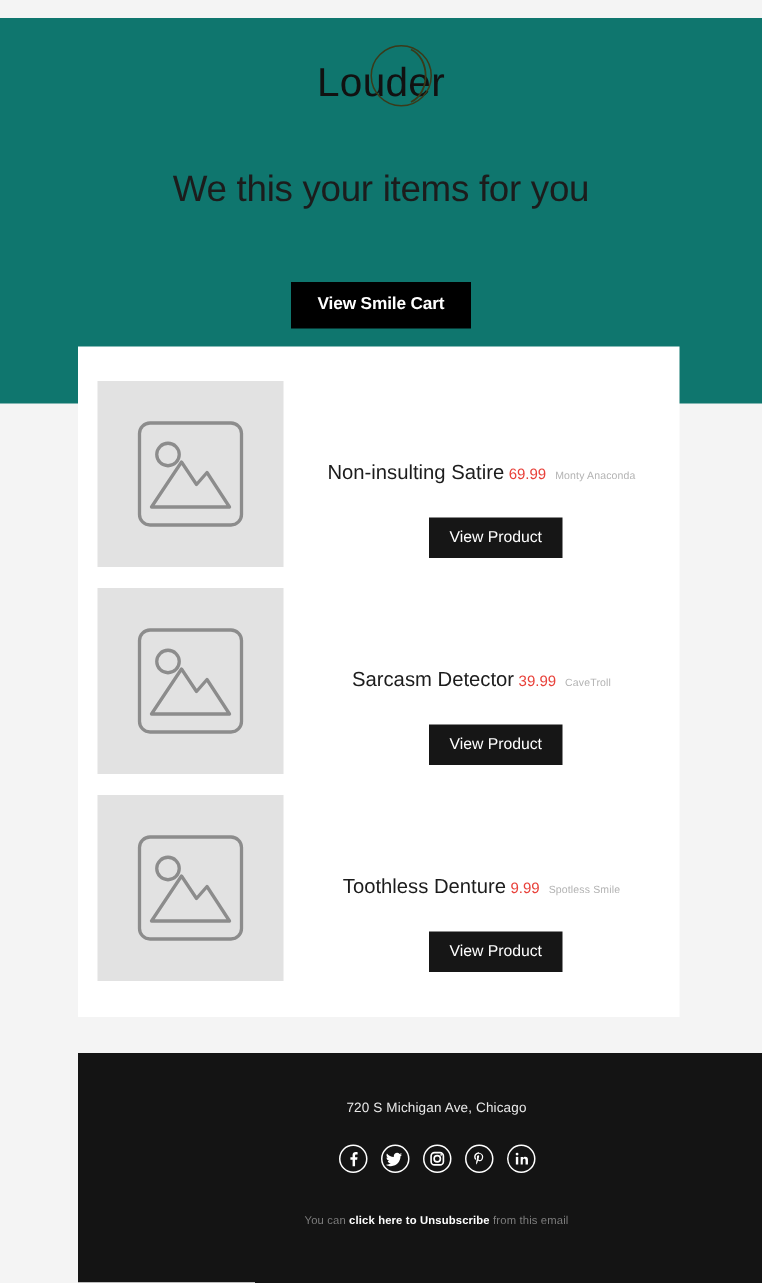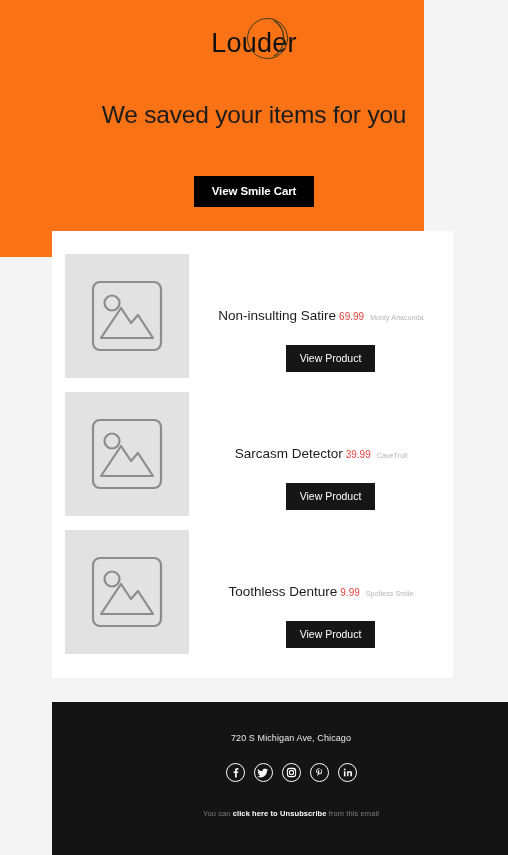--- a/index.html
+++ b/index.html
@@ -16,25 +16,25 @@
   .email-wrap {
     position: relative;
     width: 508px;
     height: 855px;
     background: #f4f4f4;
   }
 
   
   .hero-band {
     position: absolute;
-    top: 0;
-    left: 0;
-    width: 424px;
+    top: 12px;
+    left: 0;
+    width: 508px;
     height: 257px;
-    background: #f97316;
+    background: #0f766e;
   }
   .logo-area {
     position: absolute;
     top: 0;
     left: 0;
     width: 508px;
     height: 86px;
     display: flex;
     align-items: center;
     justify-content: center;
@@ -240,21 +240,21 @@
         <span>Louder</span>
         <span class="logo-ring"></span>
         <span class="logo-arc">
           <svg width="34" height="41" viewBox="0 0 34 41">
             <path d="M6 3 C19 9, 19 32, 6 38" fill="none" stroke="#3a3a1a" stroke-width="1.2"></path>
           </svg>
         </span>
       </span>
     </div>
 
-    <div class="headline">We saved your items for you</div>
+    <div class="headline">We this your items for you</div>
 
     <div class="cart-btn-row">
       <button class="cart-btn">View Smile Cart</button>
     </div>
   </div>
 
   <div class="card">
 
     <div class="product-row">
       <div class="thumb">

